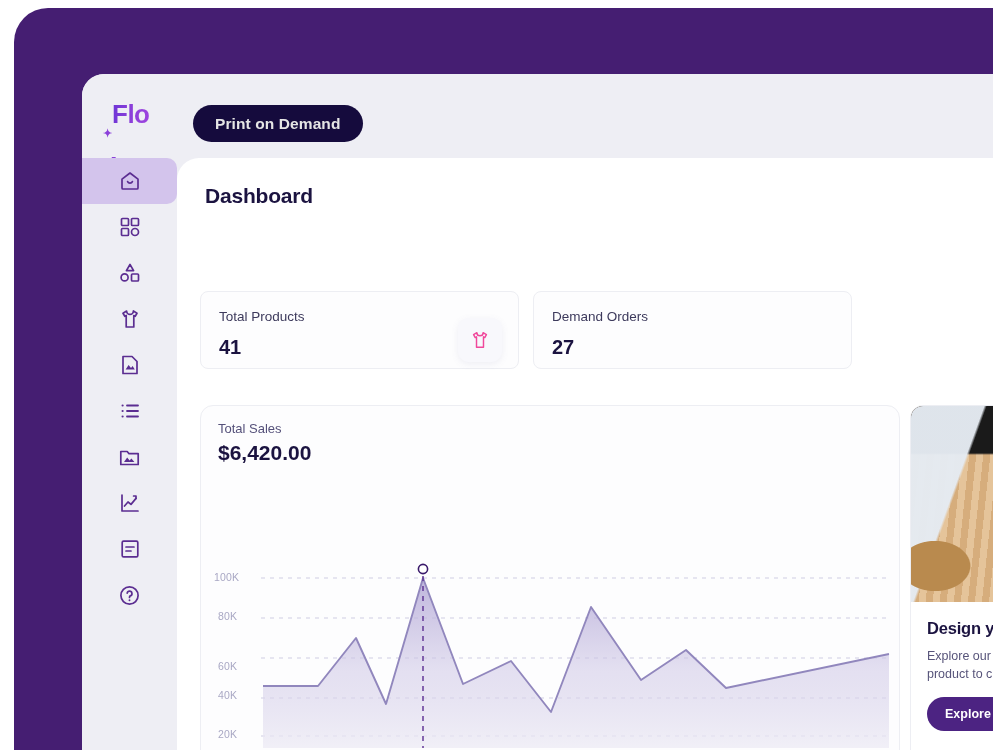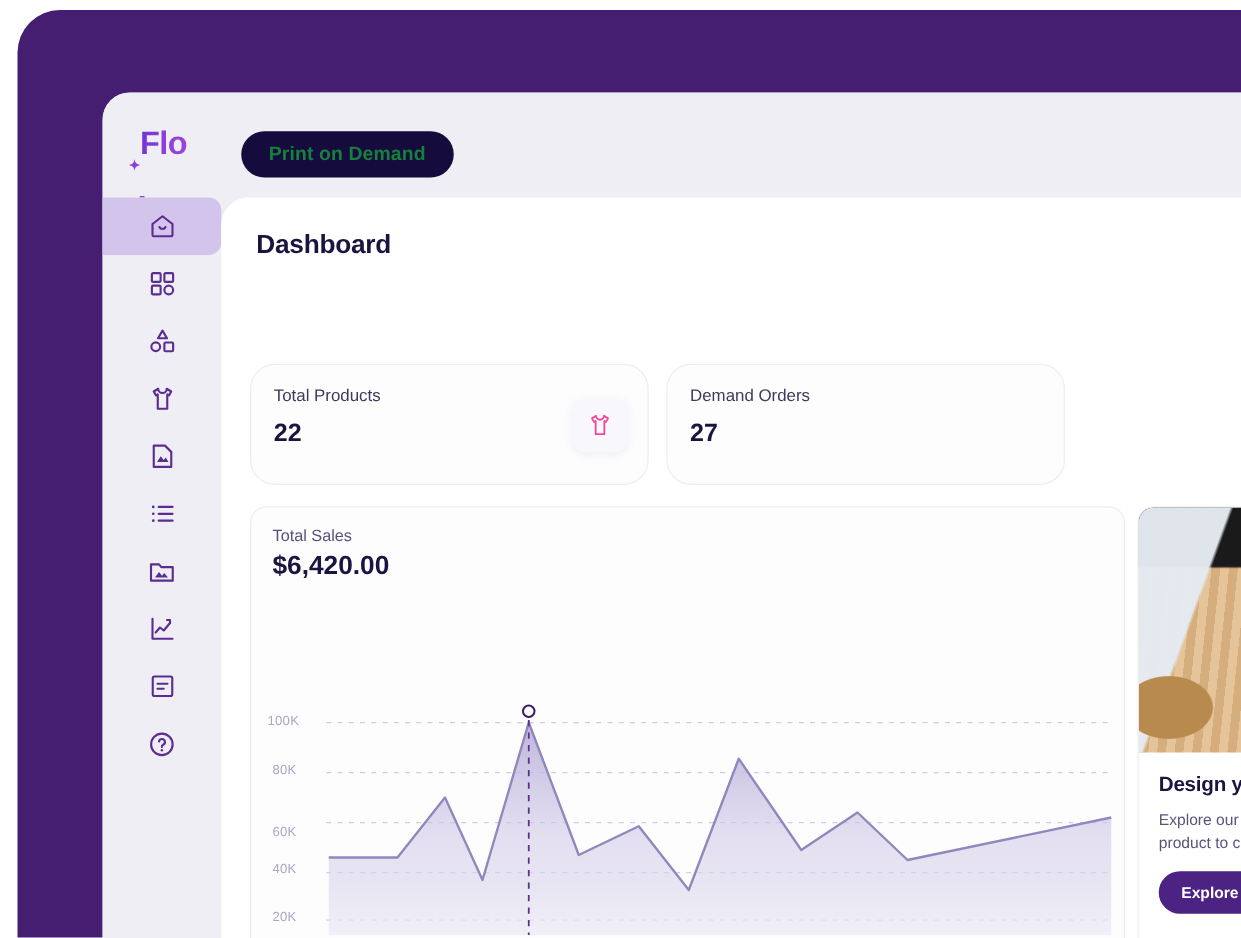--- a/index.html
+++ b/index.html
@@ -48,21 +48,21 @@
     font-size: 11px; margin-left: -9px; margin-top: 1px;
     color: #8b3fd9; -webkit-text-fill-color: #8b3fd9;
   }
   #logo .dot {
     font-size: 26px; color: #8b3fd9; -webkit-text-fill-color: #8b3fd9;
     margin-left: -2px;
   }
   #pod-pill {
     position: absolute; left: 111px; top: 31px;
     height: 37px; padding: 0 22px;
-    background: #150b3d; color: #15803d;
+    background: #150b3d; color: #e5e5e5;
     border-radius: 19px;
     display: flex; align-items: center;
     font-size: 15.5px; font-weight: bold; letter-spacing: 0.1px;
     cursor: pointer; border: none;
     font-family: "Liberation Sans", sans-serif;
   }
 
   
   #sidebar {
     position: absolute; left: 0; top: 84px;
@@ -88,24 +88,24 @@
   }
   #page-title {
     position: absolute; left: 28px; top: 26px;
     font-size: 21px; font-weight: bold; color: #1b1340;
     letter-spacing: -0.2px;
   }
 
   
   #stats { position: absolute; left: 23px; top: 133px; display: flex; gap: 14px; }
   .stat-card {
-    width: 319px; height: 97px;
+    width: 319px; height: 78px;
     background: #fdfdfe;
     border: 1px solid #edeef3;
-    border-radius: 20px;
+    border-radius: 8px;
     position: relative;
   }
   .stat-label {
     position: absolute; left: 18px; top: 17px;
     font-size: 13.5px; color: #3d3a5c; font-weight: 500;
   }
   .stat-value {
     position: absolute; left: 18px; top: 44px;
     font-size: 20px; font-weight: bold; color: #1b1340;
   }
@@ -276,21 +276,21 @@
       </div>
     </div>
 
     <div id="content">
       <div id="page-title">Dashboard</div>
 
       <div id="stats">
 
         <div class="stat-card">
           <div class="stat-label">Total Products</div>
-          <div class="stat-value">22</div>
+          <div class="stat-value">41</div>
           <div class="stat-icon">
             <svg width="22" height="22" viewBox="0 0 24 24" fill="none" stroke="#f0489b" stroke-width="1.6" stroke-linejoin="round">
               <path d="M8.6 4 5 6.2l1.8 3.1 1.4-.8V20h7.6V8.5l1.4.8L19 6.2 15.4 4a3.4 3.4 0 0 1-6.8 0z"></path>
             </svg>
           </div>
         </div>
 
 
         <div class="stat-card">
           <div class="stat-label">Demand Orders</div>

